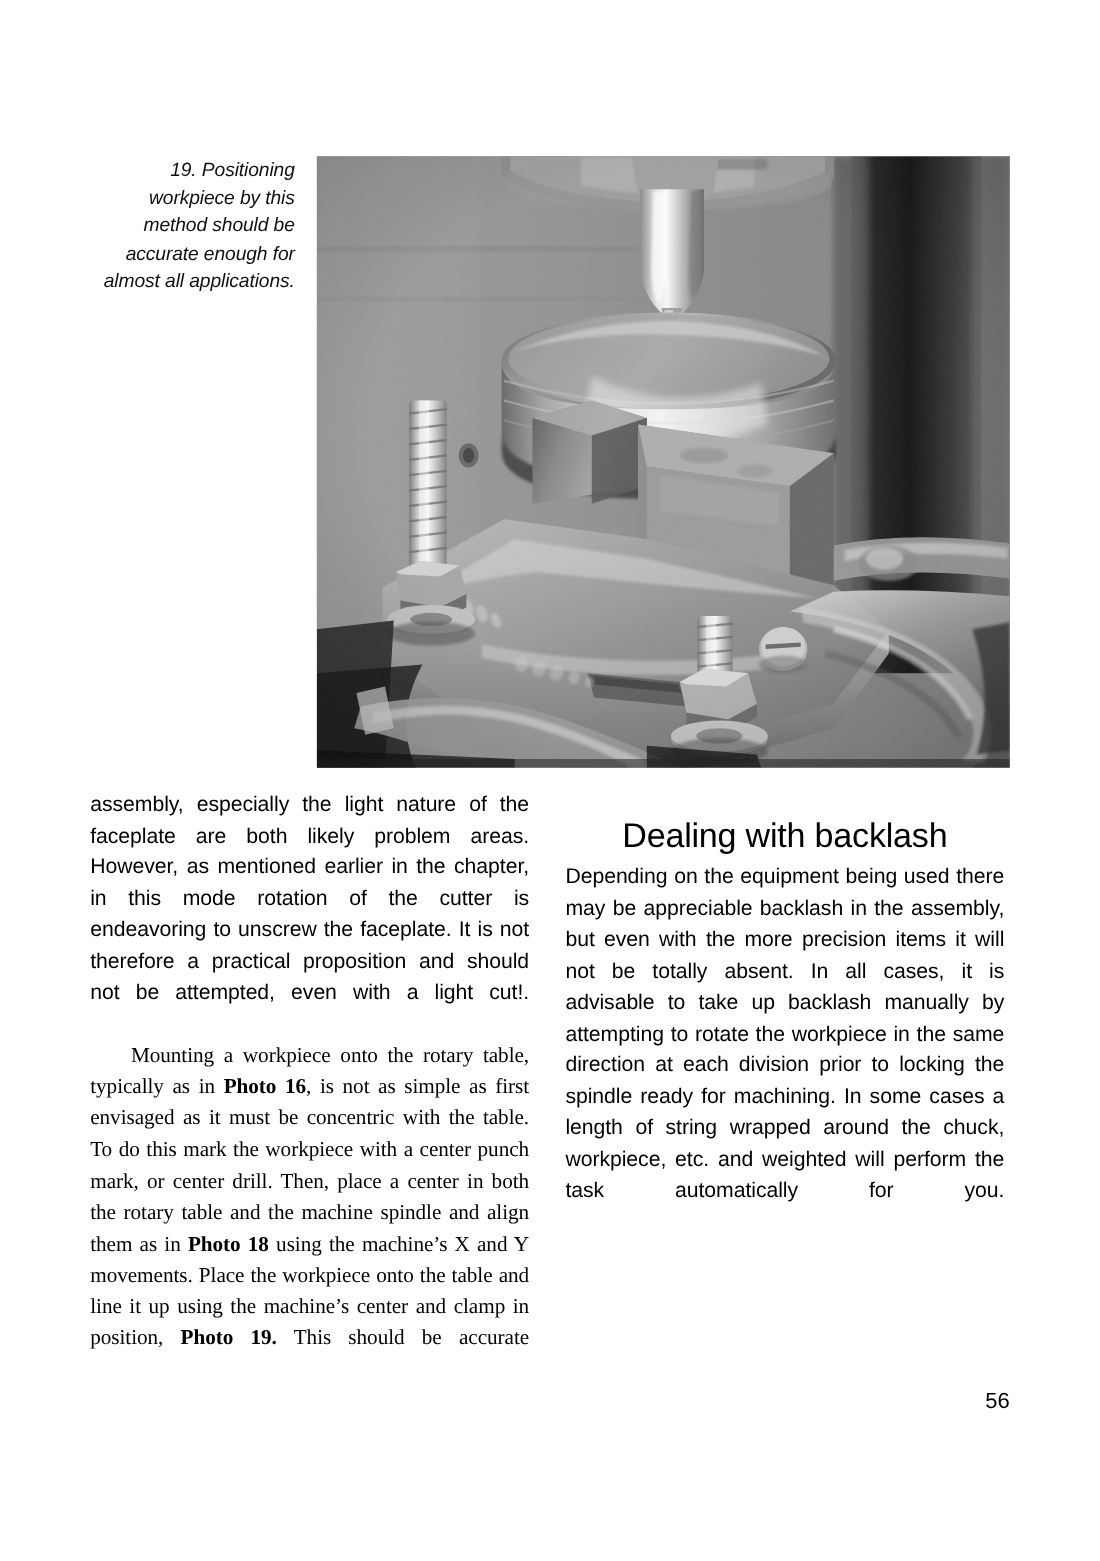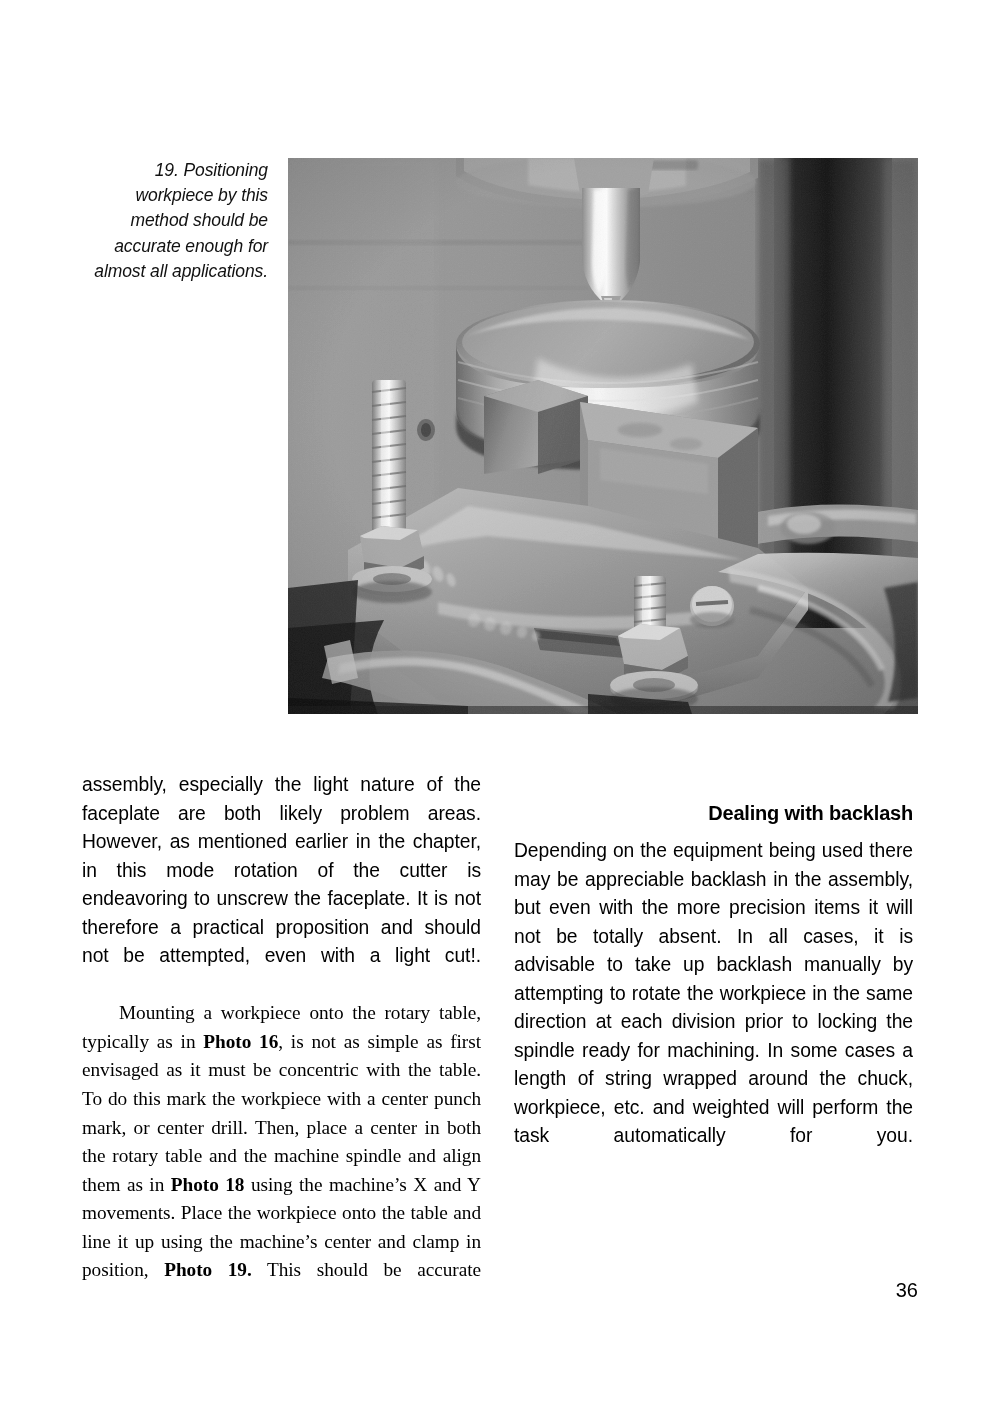--- a/index.html
+++ b/index.html
@@ -15,21 +15,20 @@
     font-family: "Liberation Sans", sans-serif;
     color: #000000;
     overflow: hidden;
   }
 
   
   .page {
     position: absolute;
     inset: 0;
     background: #ffffff;
-    margin-top: 16px;
   }
 
   
   .top-block {
     position: absolute;
     left: 0;
     top: 142px;
     width: 1000px;
     height: 556px;
   }
@@ -56,21 +55,21 @@
     height: 556px;
     overflow: hidden;
     background: #8d8d8d;
     filter: grayscale(100%) contrast(1.06);
   }
   .photo-frame svg { display: block; width: 100%; height: 100%; }
 
   
   .col {
     position: absolute;
-    top: 755px;
+    top: 718px;
     font-size: 19.3px;
     line-height: 28.55px;
     text-align: justify;
     text-justify: inter-word;
     color: #000000;
     letter-spacing: -0.05px;
   }
   .col-left  { left: 82px;  width: 399px; }
   .col-right { left: 514px; width: 399px; }
 
@@ -79,26 +78,26 @@
   .col p:last-child { text-align: justify; }
 
   
   .col p::after {
     content: "";
     display: inline-block;
     width: 100%;
   }
 
   .section-heading {
-    font-weight: bold;
-    font-size: 20px;
+    font-weight: normal;
+    font-size: 31px;
     line-height: 30px;
     margin: 0;
     padding: 0;
-    text-align: right;
+    text-align: center;
     letter-spacing: -0.2px;
   }
 
   .gap-before-heading { height: 27px; }
   .gap-after-heading  { height: 9px; }
 
   b, strong { font-weight: bold; }
 
   
   .page-number {
@@ -397,15 +396,15 @@
 
   <div class="col col-right">
 
     <div class="gap-before-heading"></div>
     <h2 class="section-heading">Dealing with backlash</h2>
     <div class="gap-after-heading"></div>
 
     <p><span>Depending on the equipment being used there may be appreciable backlash in the assembly, but even with the more precision items it will not be totally absent. In all cases, it is advisable to take up backlash manually by attempting to rotate the workpiece in the same direction at each division prior to locking the spindle ready for machining. In some cases a length of string wrapped around the chuck, workpiece, etc. and weighted will perform the task automatically for you.</span></p>
   </div>
 
-  <div class="page-number">36</div>
+  <div class="page-number">56</div>
 
 </div>
 
 </body></html>

